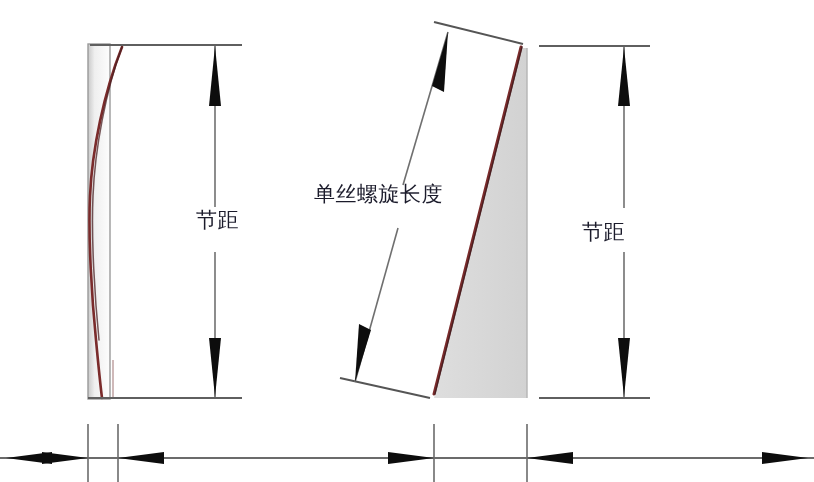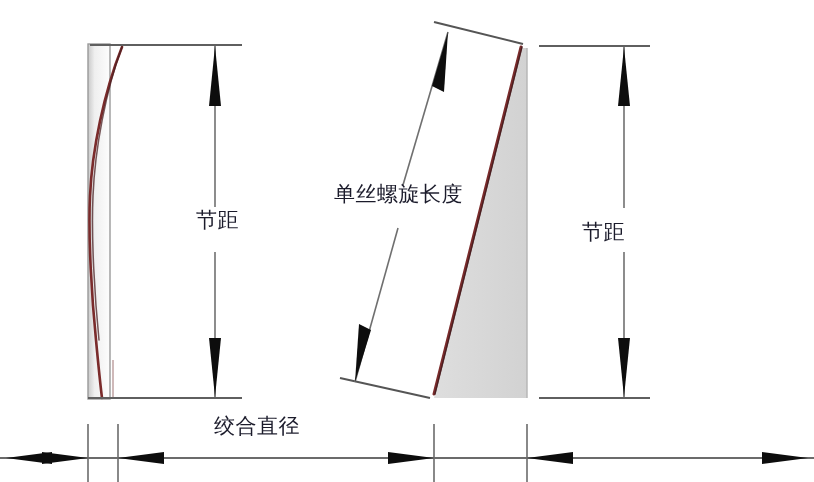--- a/index.html
+++ b/index.html
@@ -12,21 +12,21 @@
   svg#diagram{position:absolute;left:0;top:0;width:814px;height:482px;display:block;}
   .lbl{
     position:absolute;
     font-family:"Liberation Serif","DejaVu Serif",serif;
     color:#1b1b2b;
     white-space:nowrap;
     letter-spacing:0.5px;
     line-height:1;
   }
   #label-pitch-left{left:196px;top:210px;font-size:21px;}
-  #label-helix{left:314px;top:184px;font-size:21px;margin-left:20px;}
+  #label-helix{left:314px;top:184px;font-size:21px;}
   #label-pitch-right{left:582px;top:222px;font-size:21px;}
   #label-lay-diameter{left:214px;top:416px;font-size:21px;}
   #label-lay-circumference{left:624px;top:418px;font-size:20px;}
 </style>
 </head>
 <body>
 
 <div id="stage">
 
   <svg id="diagram" viewBox="0 0 814 482">
@@ -116,16 +116,15 @@
       <polygon points="808,458 762,452 762,464" fill="#0d0d0d"></polygon>
     </g>
   </svg>
 
   <div class="lbl" id="label-pitch-left">节距</div>
 
   <div class="lbl" id="label-helix">单丝螺旋长度</div>
 
   <div class="lbl" id="label-pitch-right">节距</div>
 
-  <div class="lbl" id="label-lay-diameter">绞合直径</div>
 
 
 </div>
 
 </body></html>

